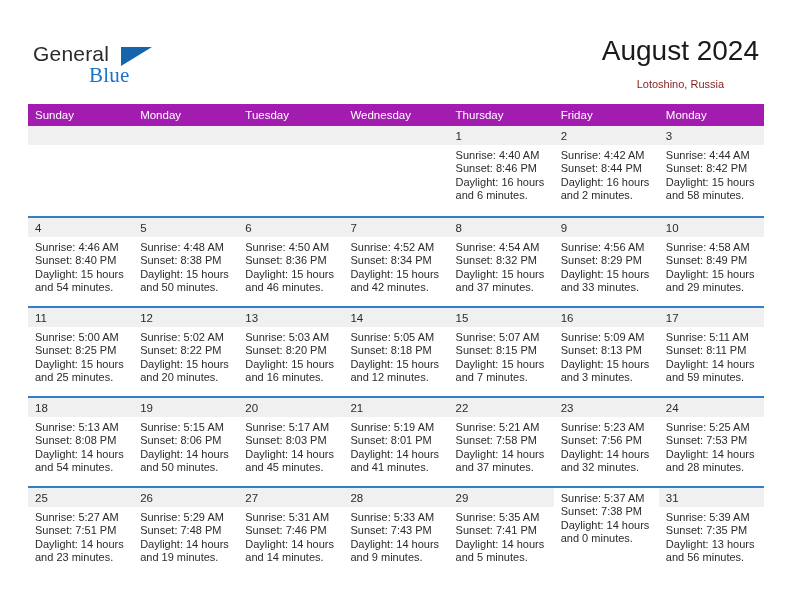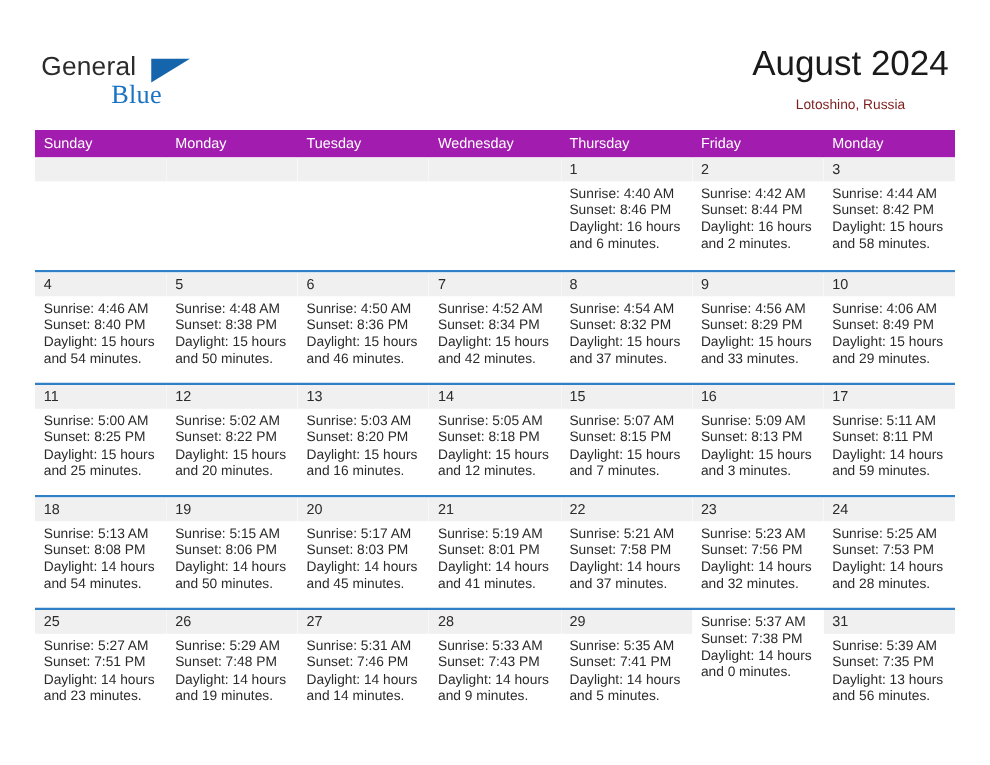--- a/index.html
+++ b/index.html
@@ -275,21 +275,21 @@
             <div class="day-info">
               <div>Sunrise: 4:56 AM</div>
               <div>Sunset: 8:29 PM</div>
               <div>Daylight: 15 hours</div>
               <div>and 33 minutes.</div>
             </div>
           </div>
           <div class="day-cell">
             <div class="day-number-strip"><span class="day-number">10</span></div>
             <div class="day-info">
-              <div>Sunrise: 4:06 AM</div>
+              <div>Sunrise: 4:58 AM</div>
               <div>Sunset: 8:49 PM</div>
               <div>Daylight: 15 hours</div>
               <div>and 29 minutes.</div>
             </div>
           </div>
         </div>
         <div class="week-row">
           <div class="day-cell">
             <div class="day-number-strip"><span class="day-number">11</span></div>
             <div class="day-info">

